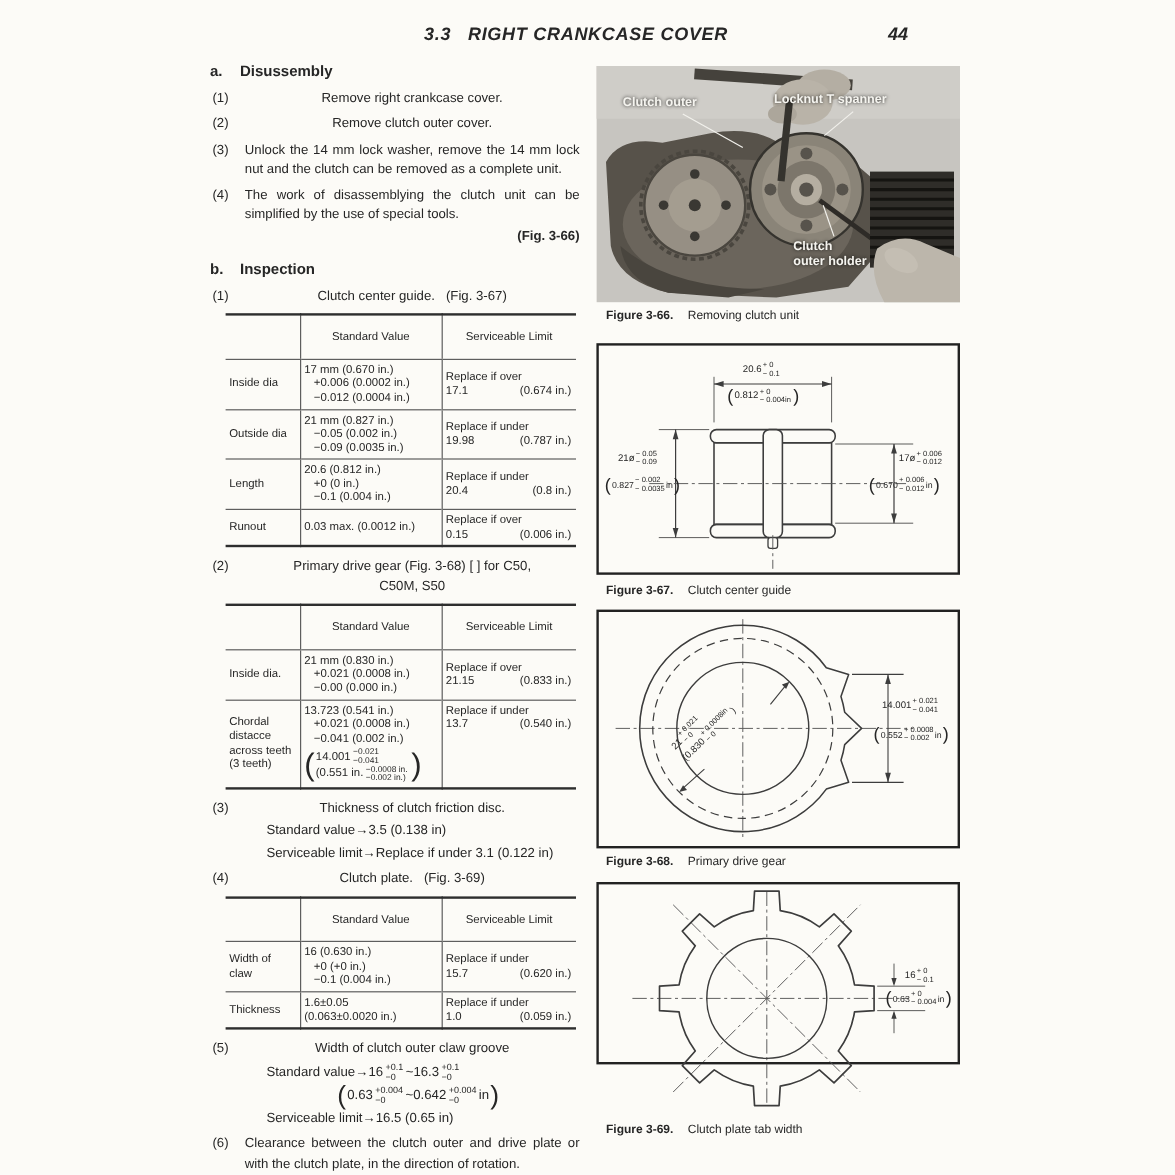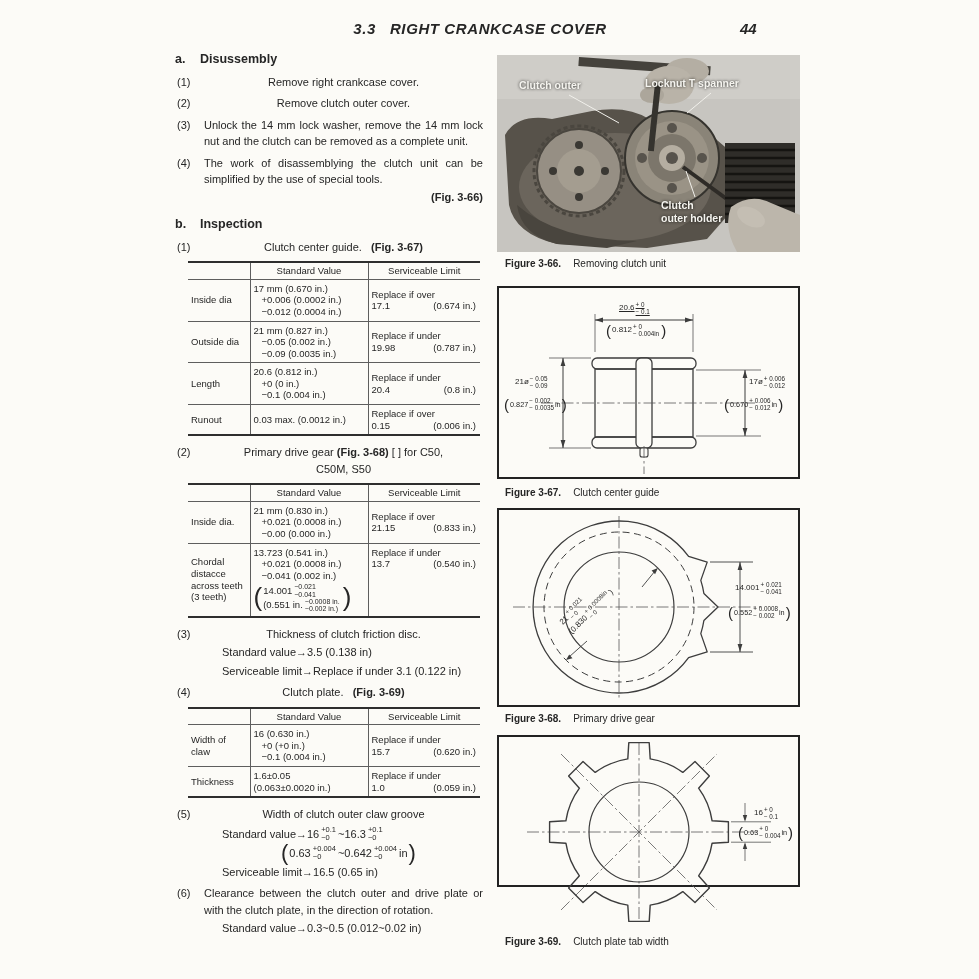--- a/index.html
+++ b/index.html
@@ -13,32 +13,32 @@
   .col-l{position:absolute;left:175px;width:308px;font-size:11px;line-height:1.5;}
   .sec-a{top:50px;}
   .sec-b{top:215px;}
   .shead{display:flex;font-weight:bold;font-size:12.5px;margin-bottom:4px;}
   .shead .slab{width:25px;flex:none;}
   .li{display:flex;margin-top:5px;}
   .li .num{width:27px;flex:none;padding-left:2px;}
   .li .itext{flex:1;text-align:justify;}
   .li .itext.nj{text-align:center;}
   .figref{text-align:right;font-weight:bold;margin-top:1px;}
-  .bold{font-weight:bold;}
+  .bold{font-weight:normal;}
   .subline{margin-left:47px;margin-top:2px;}
   
   .tol{display:inline-flex;flex-direction:column;justify-content:center;vertical-align:-0.30em;
        line-height:1.05;font-size:7.5px;margin:0 2px;text-align:left;}
   .tol span{display:block;}
   .bp{font-weight:300;font-size:2.0em;line-height:0;vertical-align:-0.22em;padding:0 1px;}
   .bp2{font-weight:300;font-size:15px;line-height:0;vertical-align:-0.20em;padding:0 1px;}
   
   table.spec{border-collapse:collapse;margin:6px 0 8px 13px;width:292px;font-size:9.5px;line-height:1.22;
              border-top:2px solid #2e2e2e;border-bottom:2px solid #2e2e2e;}
-  table.spec th{font-weight:normal;text-align:center;padding:2px 2px;border-bottom:1px solid #5e5e5e;}
+  table.spec th{font-weight:normal;text-align:center;padding:12px 2px;border-bottom:1px solid #5e5e5e;}
   table.spec td{padding:3px 3px;vertical-align:middle;}
   table.spec .colsep{border-left:1px solid #5e5e5e;}
   table.spec tbody tr+tr td{border-top:1px solid #5e5e5e;}
   .std-l2{padding-left:8px;}
   .lrow{display:flex;justify-content:space-between;padding-right:1px;align-items:flex-end;}
   .brkt{display:flex;align-items:center;margin-top:2px;}
   .brkt .bpl{font-size:26px;font-weight:300;line-height:.9;}
   .brkt-col{display:flex;flex-direction:column;margin:0 1px;}
   .brow{display:flex;align-items:center;white-space:nowrap;}
   .brow .tol{font-size:7px;}
@@ -467,21 +467,21 @@
         <rect x="93" y="149" width="104" height="11" rx="5"></rect>
         <rect x="96" y="81" width="98" height="68"></rect>
       </g>
       <rect x="137" y="70" width="16" height="90" rx="5" fill="#fcfbf7" stroke="#3d3d3d" stroke-width="1.3"></rect>
       <rect x="141" y="160" width="8" height="9" rx="2" fill="#fcfbf7" stroke="#3d3d3d" stroke-width="1.1"></rect>
       <g stroke="#585858" stroke-width="0.8" stroke-dasharray="12 3 2.5 3" fill="none">
         <line x1="42" y1="115" x2="256" y2="115"></line>
         <line x1="145" y1="158" x2="145" y2="186"></line>
       </g>
     </svg>
-    <div class="dim" style="left:118px;top:14px;text-decoration:underline;">
+    <div class="dim" style="left:118px;top:14px;">
       <span>20.6</span>
       <span class="tol">
           <span>+ 0</span>
           <span>− 0.1</span>
         </span>
     </div>
     <div class="dim" style="left:104px;top:36px;">
       <span class="bp2">(</span>
       <span>0.812</span>
       <span class="tol">

